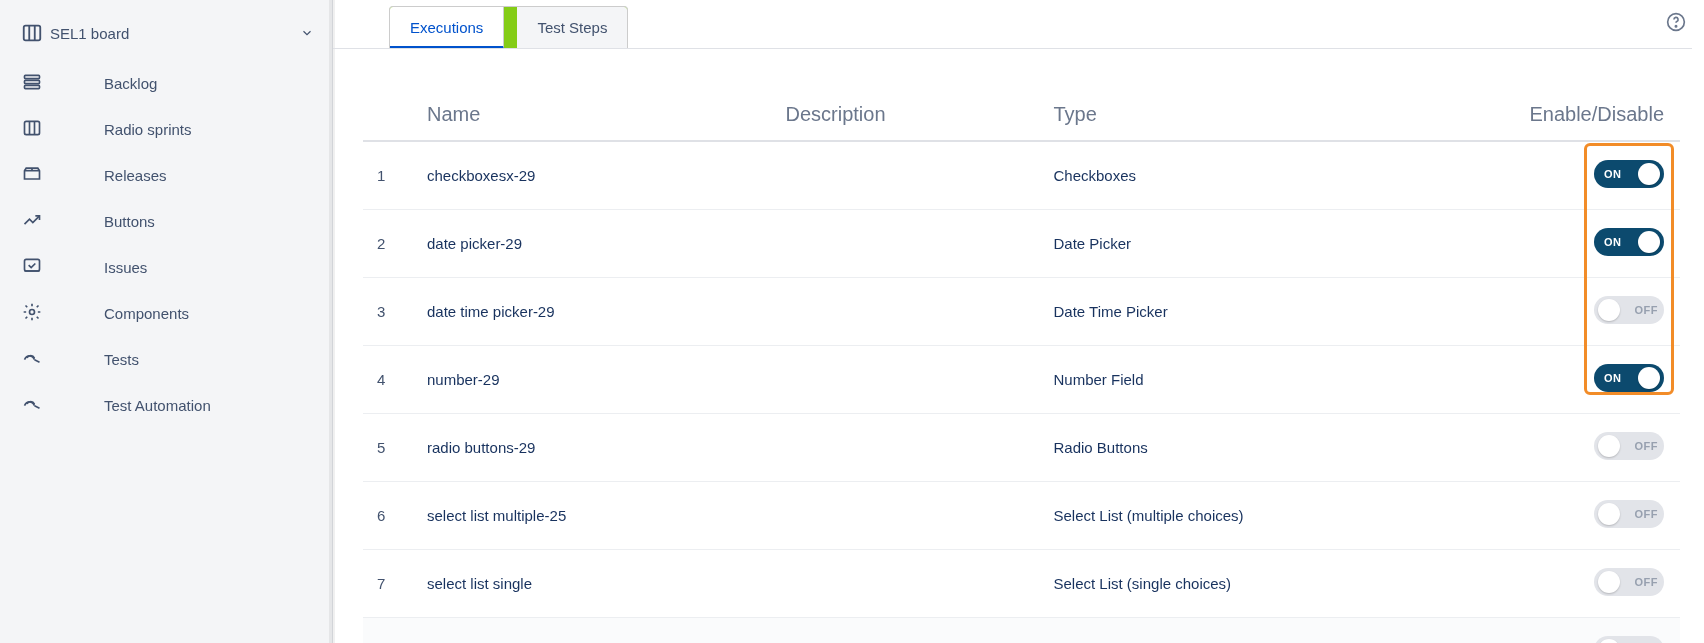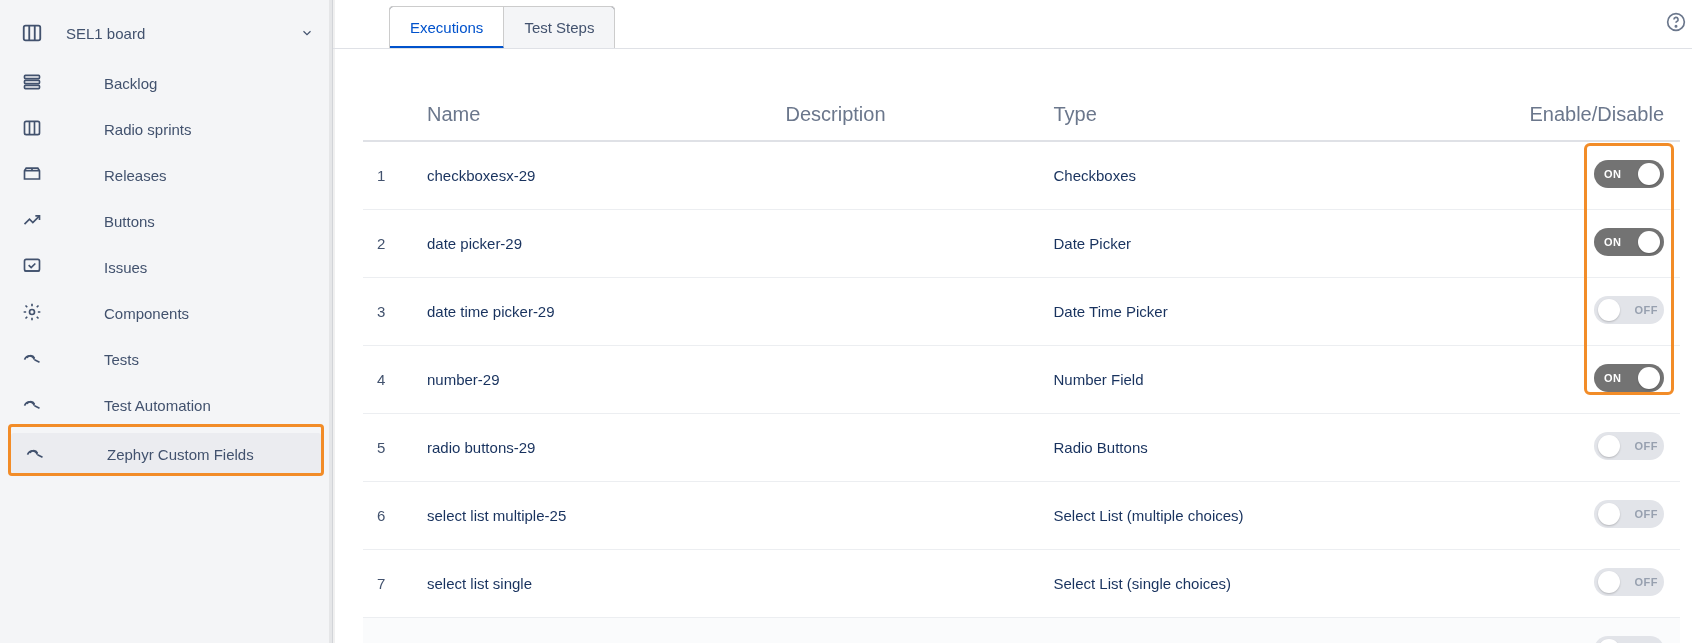--- a/index.html
+++ b/index.html
@@ -25,21 +25,21 @@
   }
   .sidebar-inner { padding: 0 8px; }
   .board-header {
     display: flex;
     align-items: center;
     padding: 12px 10px 12px 12px;
     cursor: pointer;
   }
   .board-header .icon { width: 24px; display:flex; align-items:center; justify-content:center; color:#42526E;}
   .board-header .title {
-    margin-left: 22px;
+    margin-left: 6px;
     font-size: 15px;
     color: #42526E;
     flex: 1;
   }
   .board-header .chevron { color:#42526E; }
   .nav-item {
     display: flex;
     align-items: flex-end;
     padding: 10px 10px 10px 12px;
     border-radius: 3px;
@@ -97,21 +97,22 @@
   .tabs-wrap {
     padding: 6px 0 0 56px;
     border-bottom: 1px solid #dfe1e6;
   }
   .tabs {
     display: inline-flex;
     border: 1px solid #ccc;
     border-bottom: none;
     border-radius: 4px 4px 0 0;
     overflow: hidden;
-    background: #0f172a;
+    background: #84cc16;
+    gap: 13px;
   }
   .tab {
     padding: 12px 20px 10px 20px;
     font-size: 15px;
     color: #42526E;
     cursor: pointer;
     border-right: 1px solid #ccc;
     background:#F4F5F7;
   }
   .tab:last-child { border-right:none; }
@@ -162,21 +163,21 @@
     cursor: pointer;
   }
   .toggle .knob {
     width: 22px; height: 22px;
     border-radius: 50%;
     background: #fff;
     position: absolute;
     top: 3px;
     box-shadow: 0 1px 2px rgba(0,0,0,0.2);
   }
-  .toggle.on { background: #737373; color:#fff; }
+  .toggle.on { background: #0c4a6e; color:#fff; }
   .toggle.on .txt { position:absolute; left:10px; }
   .toggle.on .knob { right: 4px; }
   .toggle.off { background: #e2e4e9; color:#97a0af; }
   .toggle.off .txt { position:absolute; right:6px; }
   .toggle.off .knob { left: 4px; background:#fff;}
   .toggle-highlight {
     position: absolute;
     border: 3px solid #F28C28;
     border-radius: 6px;
     pointer-events: none;
@@ -276,32 +277,20 @@
         <div class="nav-item">
           <span class="icon">
             <svg width="20" height="20" viewBox="0 0 24 24" fill="none" stroke="#42526E" stroke-width="2">
               <path d="M3 14c3-6 9-6 12 0"></path>
               <path d="M6 12c2-4 7-4 9 0"></path>
               <path d="M15 14l6 3"></path>
             </svg>
           </span>
           <span class="label">Test Automation</span>
         </div>
-        <div class="highlight-box">
-          <div class="nav-item selected">
-            <span class="icon">
-              <svg width="20" height="20" viewBox="0 0 24 24" fill="none" stroke="#42526E" stroke-width="2">
-                <path d="M3 14c3-6 9-6 12 0"></path>
-                <path d="M6 12c2-4 7-4 9 0"></path>
-                <path d="M15 14l6 3"></path>
-              </svg>
-            </span>
-            <span class="label">Zephyr Custom Fields</span>
-          </div>
-        </div>
       </div>
   </div>
 
   <div class="resize-handle"></div>
 </div>
 
 <div class="main">
   <span class="help-icon">
     <svg width="20" height="20" viewBox="0 0 24 24" fill="none" stroke="#6B778C" stroke-width="2">
       <circle cx="12" cy="12" r="10"></circle>

